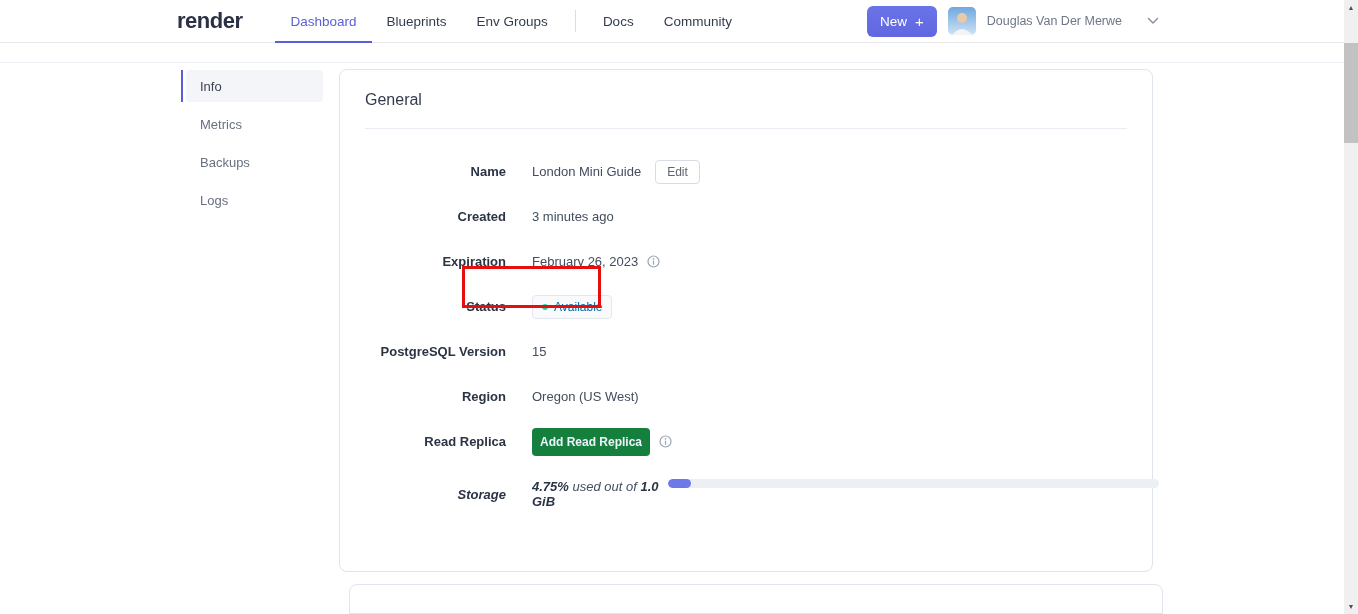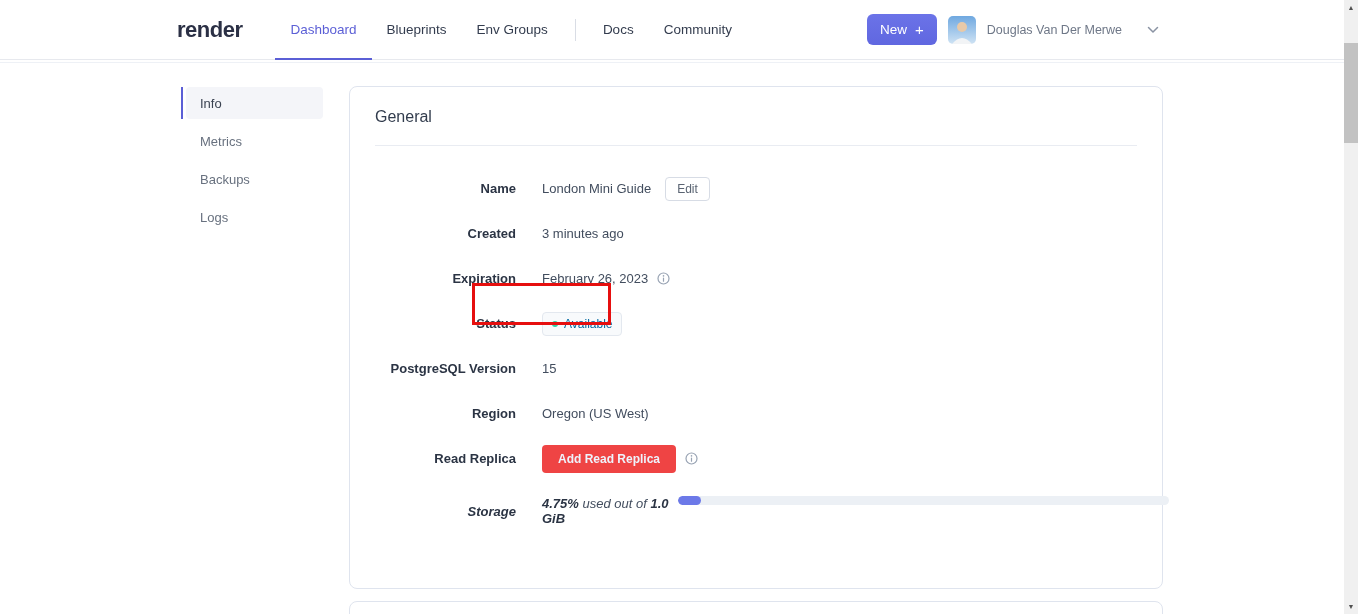--- a/index.html
+++ b/index.html
@@ -4,21 +4,21 @@
 <style>
   * { margin: 0; padding: 0; box-sizing: border-box; }
   html, body {
     width: 1358px; height: 614px; overflow: hidden;
     background: #ffffff;
     font-family: "Liberation Sans", sans-serif;
   }
 
   
   .top-nav {
-    height: 60px; border-bottom: 1px solid #e7e9ee;
+    height: 43px; border-bottom: 1px solid #e7e9ee;
     display: flex; align-items: stretch; background: #fff;
     position: relative; z-index: 2;
   }
   .nav-inner {
     margin-left: 177px; width: 982px; display: flex; align-items: stretch;
   }
   .logo {
     align-self: center; font-size: 22px; font-weight: 700;
     color: #2b3045; letter-spacing: -0.5px; cursor: pointer;
   }
@@ -58,21 +58,21 @@
     font-size: 13px; color: #68717f; cursor: pointer; border-radius: 4px;
   }
   .side-item.active { background: #f4f5f9; color: #3a4251; }
   .side-item.active::before {
     content: ""; position: absolute; left: -5px; top: 0; height: 100%;
     width: 2px; background: #5b5fd6;
   }
 
   
   .card {
-    position: absolute; left: 349px; top: 26px; width: 814px; height: 503px;
+    position: absolute; left: 339px; top: 26px; width: 814px; height: 503px;
     background: #fff; border: 1px solid #dfe4ee; border-radius: 8px;
   }
   .card-title { padding: 20px 25px 0; font-size: 16px; line-height: 20px; color: #323c4d; font-weight: 400; }
   .card-hr { margin: 18px 25px 0; height: 1px; background: #e9ecf2; }
   .rows { position: relative; padding: 20px 25px 0; }
   .row { display: flex; align-items: center; height: 45px; }
   .row-label { width: 141px; text-align: right; font-size: 13px; font-weight: 700; color: #2b3444; flex-shrink: 0; }
   .row-value { margin-left: 26px; font-size: 13px; color: #424d5e; display: flex; align-items: center; }
 
   .edit-btn {
@@ -88,22 +88,22 @@
     padding: 4px 9px; font-size: 12px; color: #0369a1;
   }
   .status-dot { width: 6px; height: 6px; border-radius: 50%; background: #2dd3a6; }
 
   .annotation-box {
     position: absolute; left: 122px; top: 137px; width: 139px; height: 42px;
     border: 3px solid #e60f0f; pointer-events: none;
   }
 
   .replica-btn {
-    background: #ef4444; color: #eef3fc; border: none; border-radius: 4px;
-    padding: 7px 16px; font-size: 12px; font-weight: 700; cursor: not-allowed;
+    background: #15803d; color: #eef3fc; border: none; border-radius: 4px;
+    padding: 7px 8px; font-size: 12px; font-weight: 700; cursor: not-allowed;
     font-family: "Liberation Sans", sans-serif;
   }
 
   .row-storage { height: 60px; font-style: italic; }
   .storage-col { margin-left: 26px; display: flex; flex-direction: row; gap: 7px; }
   .storage-text { font-size: 13px; color: #424d5e; }
   .storage-text b { color: #2b3444; }
   .progress-track { width: 583px; height: 9px; background: #ecf0f5; border-radius: 5px; overflow: hidden; }
   .progress-fill { height: 100%; background: #6c79e8; border-radius: 5px; }
 

